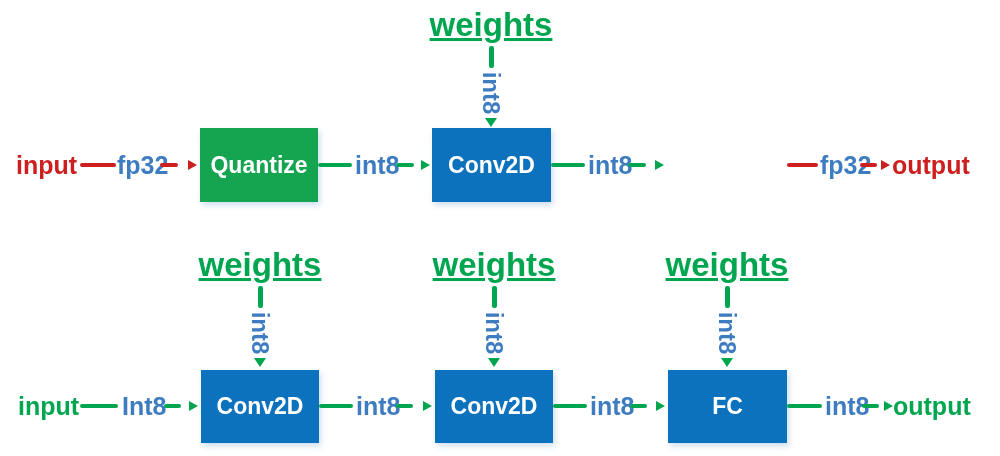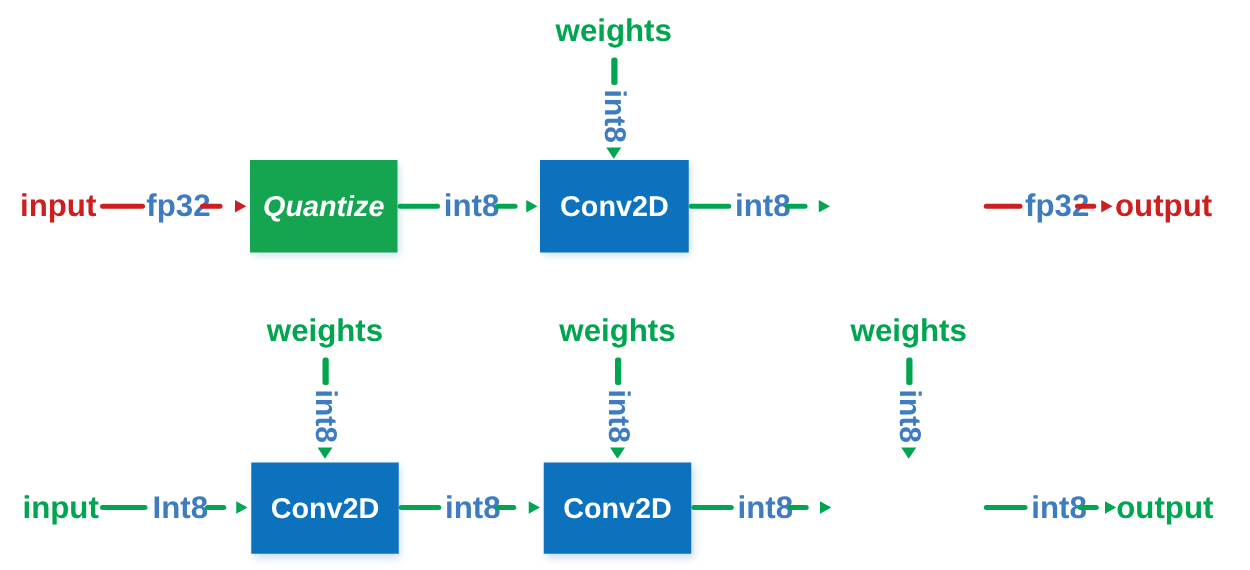--- a/index.html
+++ b/index.html
@@ -13,27 +13,27 @@
   .blue-t{color:#3e7cc2;}
   .hline{position:absolute;height:4px;border-radius:2px;}
   .red-bg{background:#cd1f1f;}
   .green-bg{background:#00a64f;}
   .vline{position:absolute;width:5px;height:22px;background:#00a64f;border-radius:2px;}
   .node{
     position:absolute;display:flex;align-items:center;justify-content:center;
     color:#ffffff;font-size:23px;font-weight:600;white-space:nowrap;
     box-shadow:2px 3px 6px rgba(110,160,210,0.35);
   }
-  .green-fill{background:#15a551;font-style:italic;}
+  .green-fill{background:#15a551;}
   .blue-fill{background:#0d72be;}
   .arrow-r{position:absolute;width:0;height:0;border-top:5px solid transparent;border-bottom:5px solid transparent;}
   .arrow-r.red-ar{border-left:9px solid #cd1f1f;}
   .arrow-r.green-ar{border-left:9px solid #00a64f;}
   .arrow-d{position:absolute;width:0;height:0;border-left:6px solid transparent;border-right:6px solid transparent;border-top:9px solid #00a64f;}
-  .wlbl{position:absolute;font-size:25px;font-weight:600;line-height:26px;color:#00a64f;transform:translateX(-50%);white-space:nowrap;}
+  .wlbl{position:absolute;font-size:33px;font-weight:600;line-height:26px;color:#00a64f;transform:translateX(-50%);white-space:nowrap;text-decoration:underline;}
   .vtext{position:absolute;font-size:24px;font-weight:600;color:#3e7cc2;white-space:nowrap;transform:translate(-50%,-50%) rotate(90deg);}
 </style>
 </head>
 <body>
 
 <div id="canvas">
 
   <span class="lbl red-t" style="left:16px;top:150px;">input</span>
   <div class="hline red-bg" style="left:80px;top:163px;width:36px;"></div>
   <span class="lbl blue-t" style="left:117px;top:150px;">fp32</span>
@@ -87,20 +87,23 @@
 
   <div class="node blue-fill" style="left:435px;top:370px;width:118px;height:73px;">
     <span>Conv2D</span>
   </div>
 
   <div class="hline green-bg" style="left:553px;top:404px;width:34px;"></div>
   <span class="lbl blue-t" style="left:590px;top:391px;">int8</span>
   <div class="hline green-bg" style="left:630px;top:404px;width:17px;"></div>
   <div class="arrow-r green-ar" style="left:656px;top:401px;"></div>
 
+  <div class="node blue-fill" style="left:668px;top:370px;width:119px;height:73px;">
+    <span>FC</span>
+  </div>
 
   <div class="hline green-bg" style="left:787px;top:404px;width:35px;"></div>
   <span class="lbl blue-t" style="left:825px;top:391px;">int8</span>
   <div class="hline green-bg" style="left:862px;top:404px;width:17px;"></div>
   <div class="arrow-r green-ar" style="left:884px;top:401px;"></div>
   <span class="lbl green-t" style="left:893px;top:391px;">output</span>
 
   <span class="wlbl" style="left:260px;top:252px;">weights</span>
   <div class="vline" style="left:258px;top:286px;"></div>
   <span class="vtext" style="left:260px;top:333px;">int8</span>

